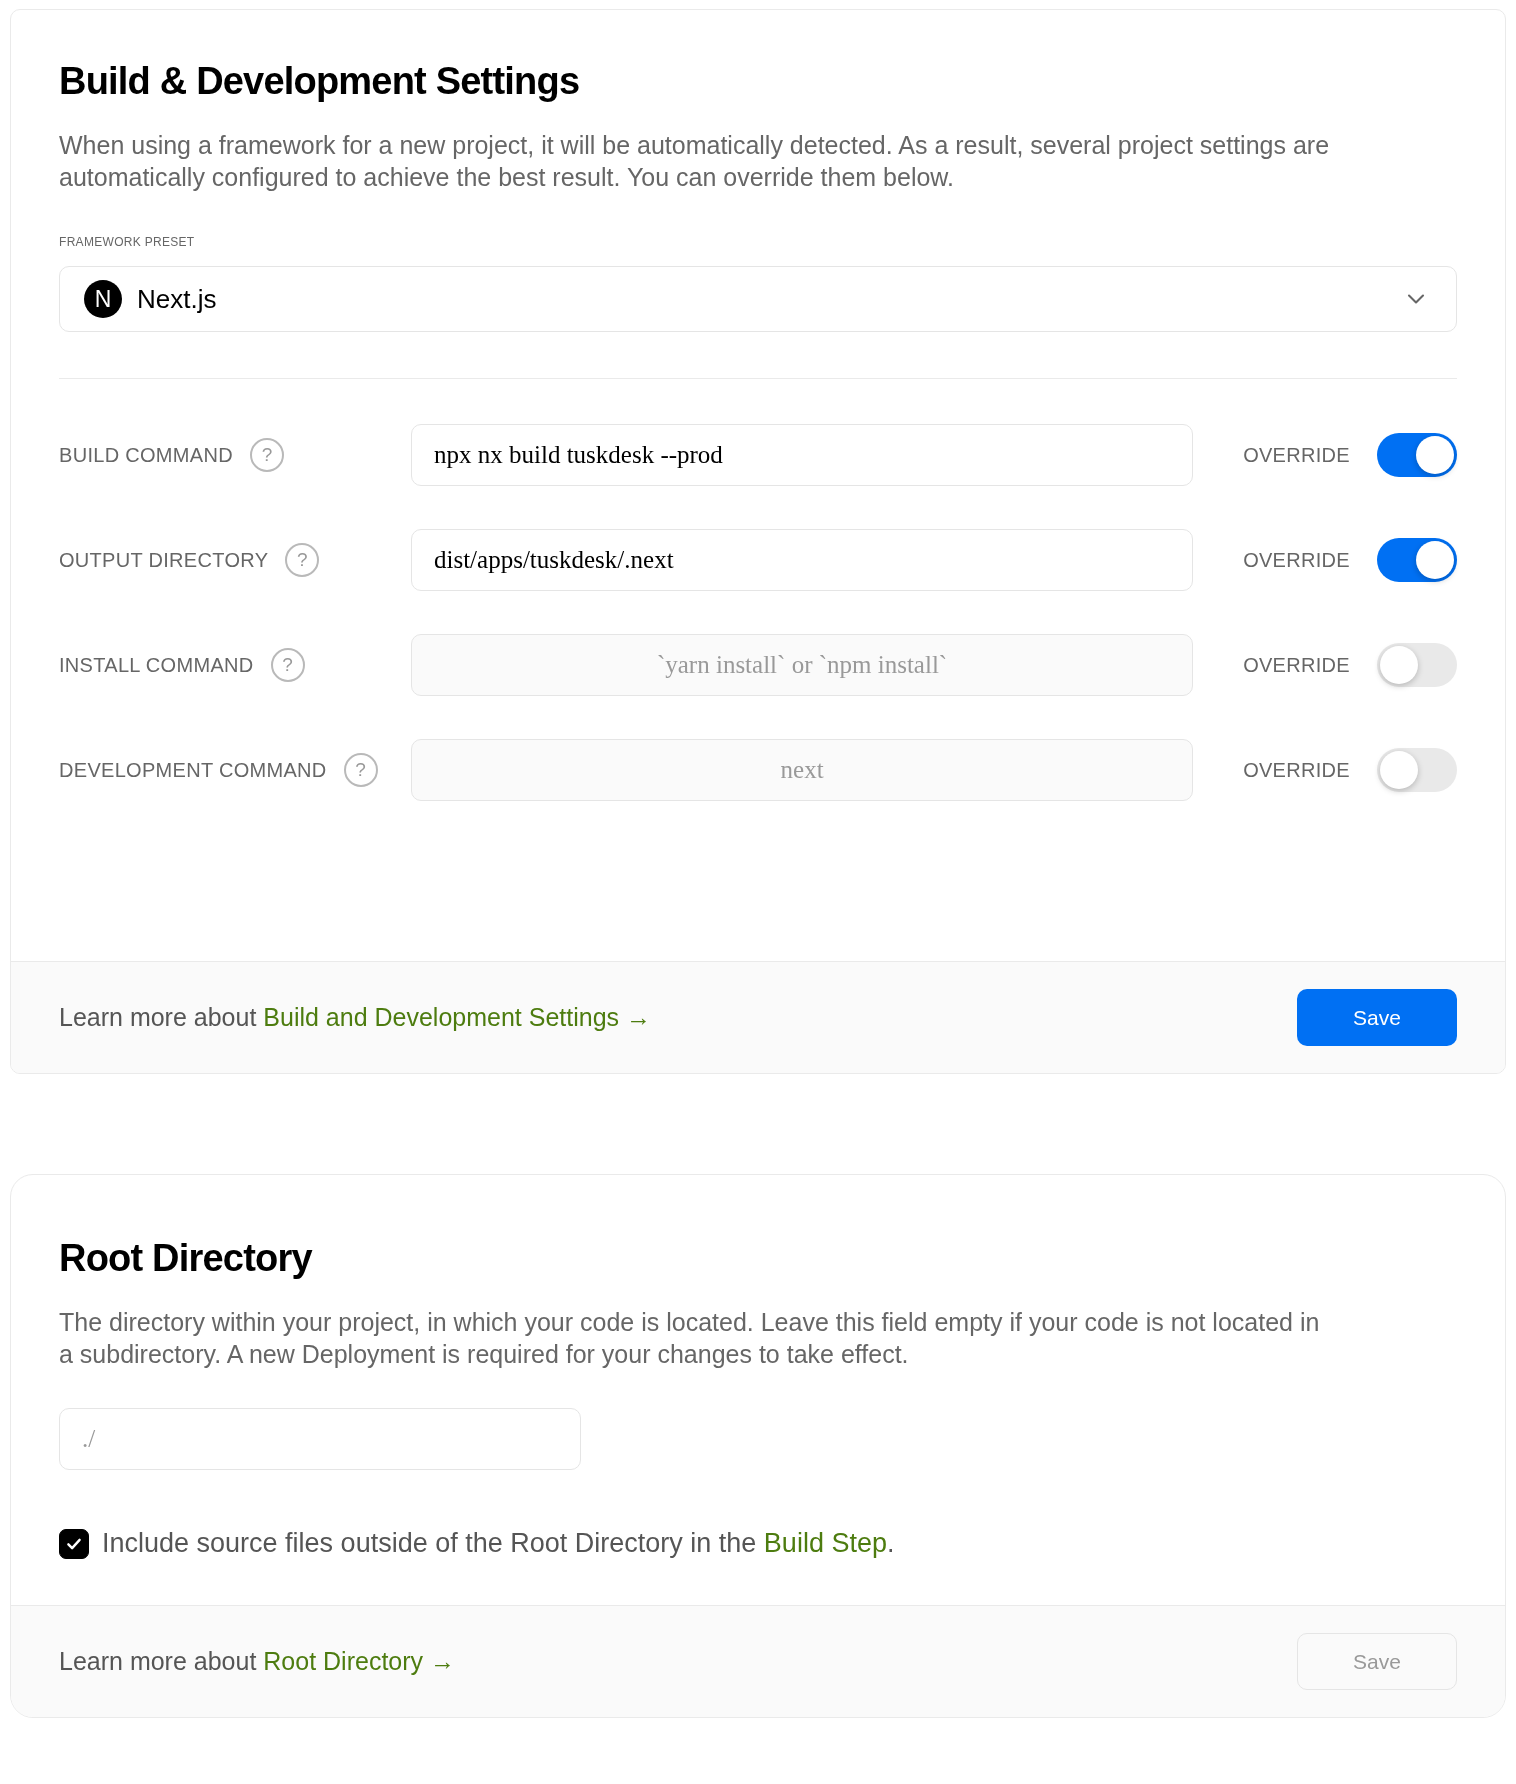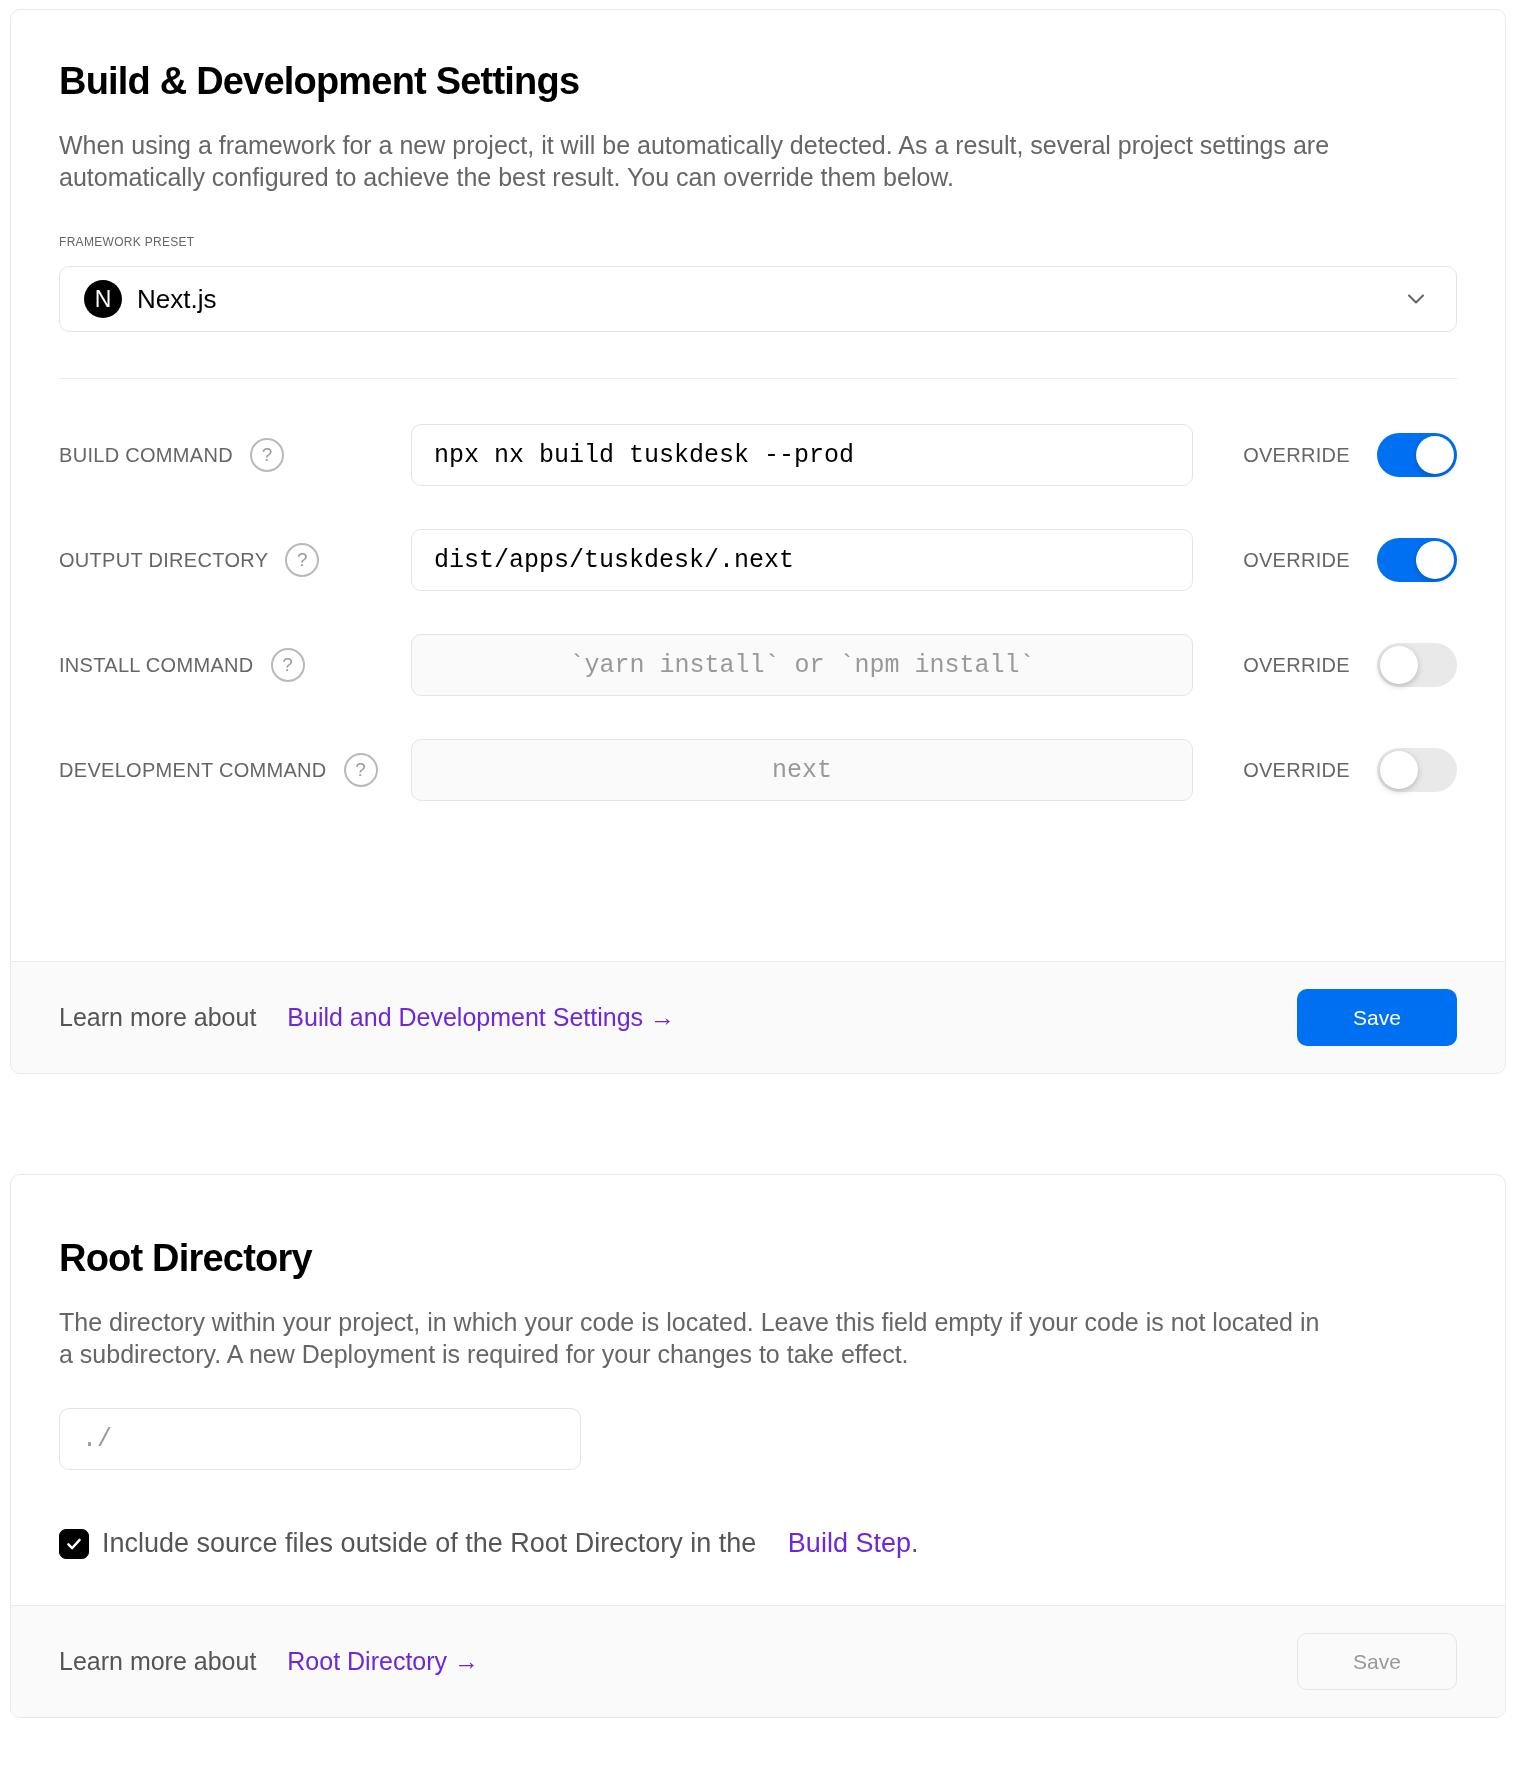--- a/index.html
+++ b/index.html
@@ -11,21 +11,21 @@
     color: #000;
   }
   .page { width: 1516px; padding: 9px 10px 21px; }
 
   .card {
     border: 1px solid #eaeaea;
     border-radius: 10px;
     background: #fff;
     overflow: hidden;
   }
-  .card + .card { margin-top: 100px; }
+  .card + .card { margin-top: 100px; border-radius: 23px; }
 
   .card-body { padding: 50px 48px 0; }
   .card-body.root-body { padding: 62px 48px 46px; }
 
   .card-title {
     margin: 0;
     font-size: 38px;
     font-weight: 700;
     letter-spacing: -0.8px;
     color: #000;
@@ -93,21 +93,21 @@
     flex-shrink: 0;
   }
 
   .text-input {
     flex: 1;
     height: 62px;
     border: 1px solid #e5e5e5;
     border-radius: 10px;
     padding: 0 22px;
     font-size: 25px;
-    font-family: Liberation Mono, monospace;
+    font-family: Liberation Serif, serif;
     color: #000;
     outline: none;
     background: #fff;
     min-width: 0;
   }
   .text-input::placeholder { color: #999; }
   .text-input.disabled { background: #fafafa; pointer-events: none; text-align: center; }
 
   .override-group {
     margin-left: 50px;
@@ -138,21 +138,21 @@
 
   .card-footer {
     background: #fafafa;
     border-top: 1px solid #eaeaea;
     padding: 27px 48px;
     display: flex;
     align-items: center;
     justify-content: space-between;
   }
   .footer-text { font-size: 25px; color: #555; }
-  .footer-link { color: #6d28d9; cursor: pointer; margin-left: 24px; }
+  .footer-link { color: #4d7c0f; cursor: pointer; }
   .save-btn {
     height: 57px;
     min-width: 160px;
     padding: 16px 52px;
     border: none;
     border-radius: 10px;
     background: #0070f3;
     color: #fff;
     font-size: 21px;
     font-family: inherit;

